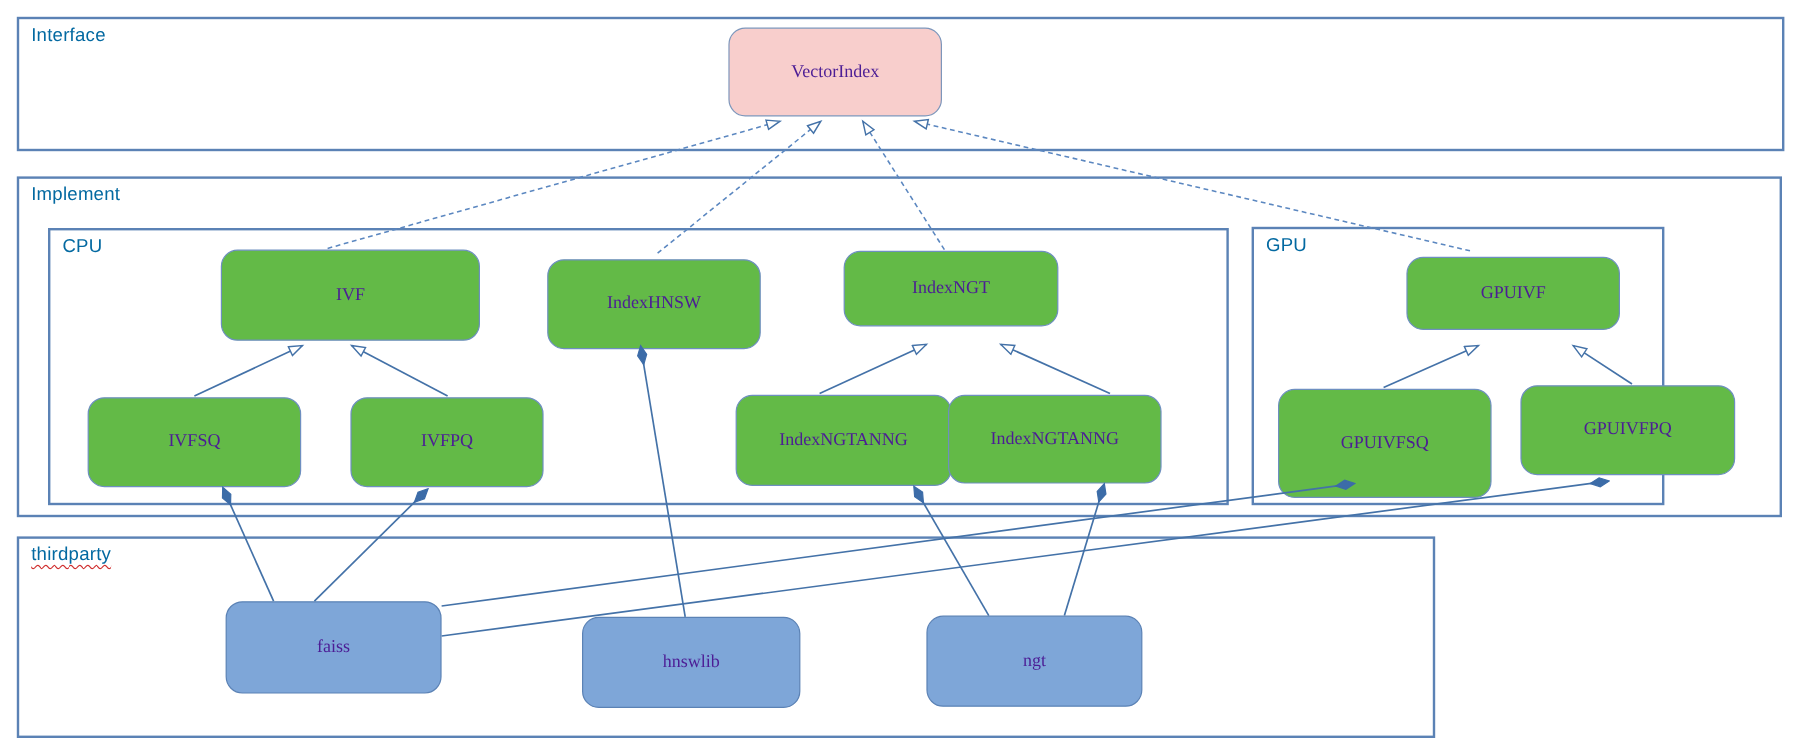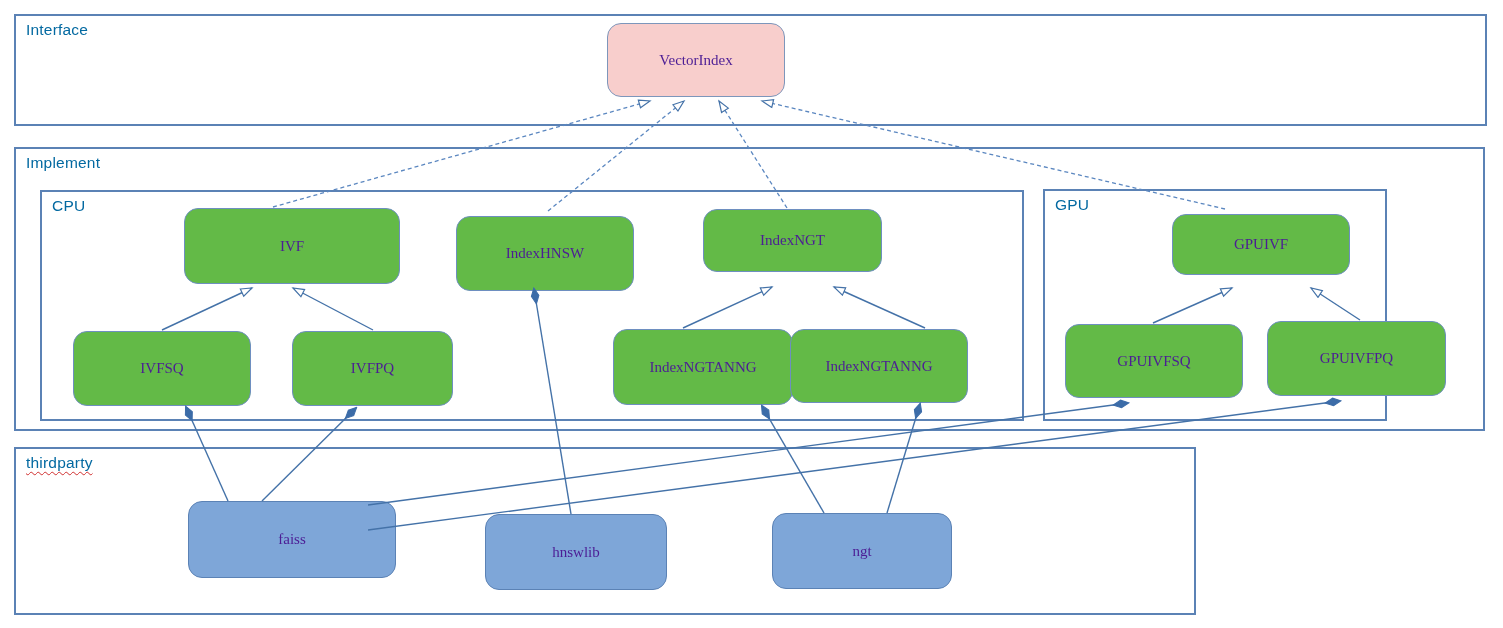--- a/index.html
+++ b/index.html
@@ -84,29 +84,29 @@
 </div>
 
 <div class="node green" style="left:790px;top:329px;width:178px;height:74px">
   <span>IndexNGTANNG</span>
 </div>
 
 <div class="node green" style="left:1172px;top:214px;width:178px;height:61px">
   <span>GPUIVF</span>
 </div>
 
-<div class="node green" style="left:1065px;top:324px;width:178px;height:74px">
+<div class="node green" style="left:1065px;top:324px;width:178px;height:91px">
   <span>GPUIVFSQ</span>
 </div>
 
 <div class="node green" style="left:1267px;top:321px;width:179px;height:75px">
   <span>GPUIVFPQ</span>
 </div>
 
-<div class="node blue" style="left:188px;top:501px;width:208px;height:77px">
+<div class="node blue" style="left:188px;top:501px;width:180px;height:77px">
   <span>faiss</span>
 </div>
 
 <div class="node blue" style="left:485px;top:514px;width:182px;height:76px">
   <span>hnswlib</span>
 </div>
 
 <div class="node blue" style="left:772px;top:513px;width:180px;height:76px">
   <span>ngt</span>
 </div>

